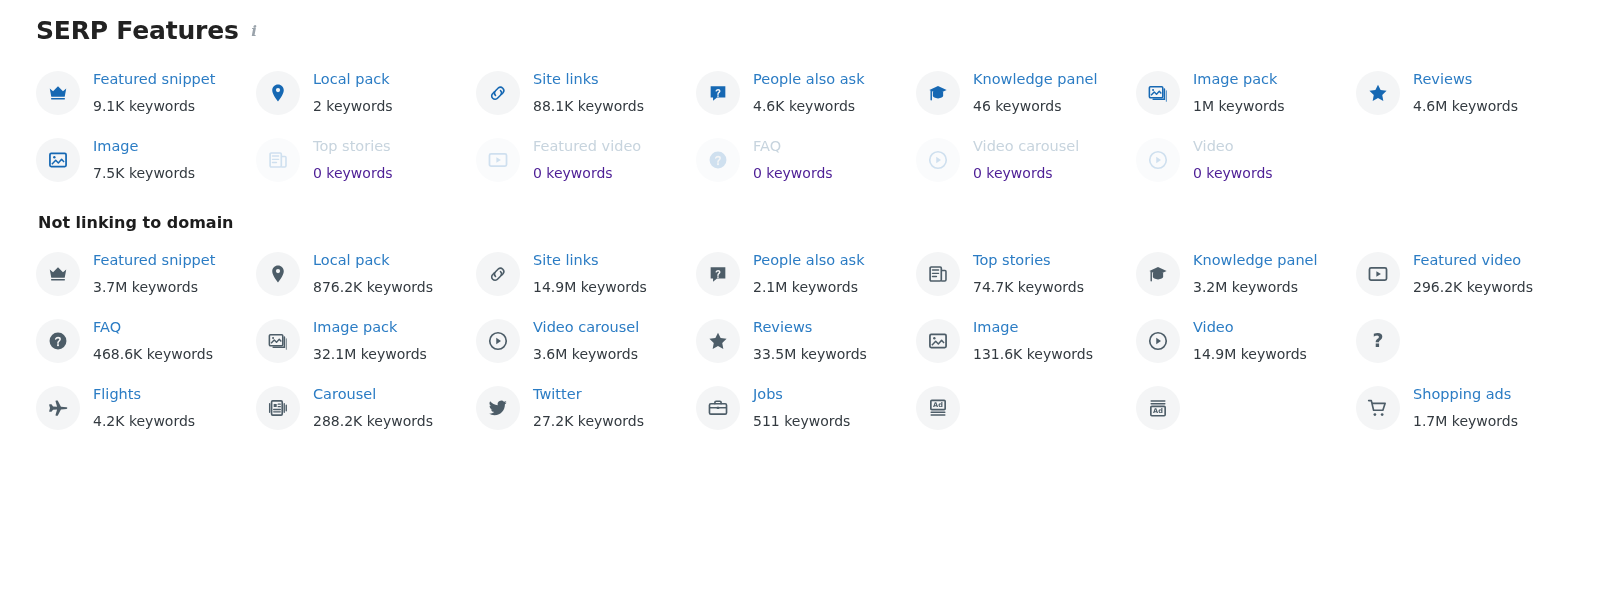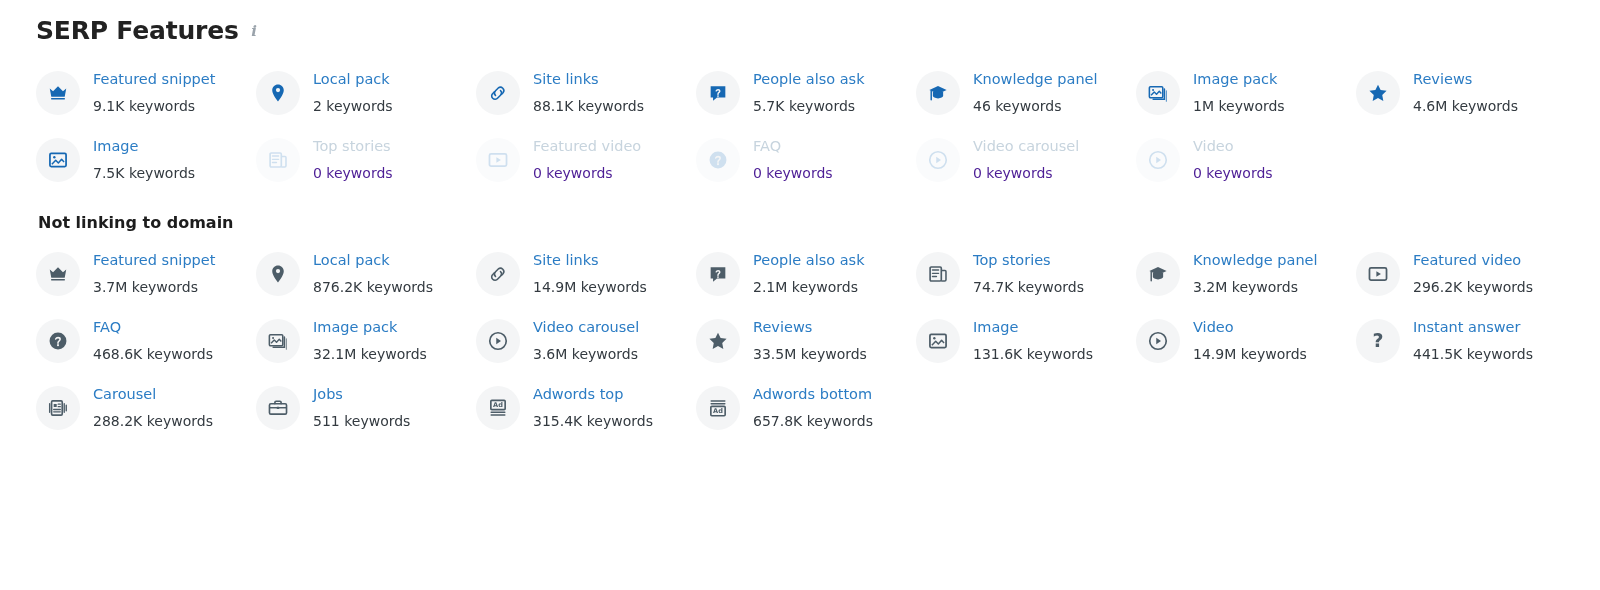--- a/index.html
+++ b/index.html
@@ -116,21 +116,21 @@
           <div class="feature">
             <span class="icon-wrap">
               <svg width="22" height="22" viewBox="0 0 24 24" fill="none" xmlns="http://www.w3.org/2000/svg">
                 <path d="M4 4.6h16v12.2h-9.1L6.6 20.4v-3.6H4V4.6z" fill="currentColor"></path>
                 <path d="M12 13.6v-.5c0-.9.5-1.3 1.1-1.8.5-.4.9-.8.9-1.4 0-.9-.8-1.5-1.9-1.5-1 0-1.8.5-2.1 1.3" stroke="#f4f5f6" stroke-width="1.5" stroke-linecap="round"></path>
                 <circle cx="12" cy="15.3" r="0.95" fill="#f4f5f6"></circle>
               </svg>
             </span>
             <span class="labels">
               <span class="feat-name">People also ask</span>
-              <span class="feat-count">5.7K keywords</span>
+              <span class="feat-count">4.6K keywords</span>
             </span>
           </div>
           <div class="feature">
             <span class="icon-wrap">
               <svg width="22" height="22" viewBox="0 0 24 24" fill="none" xmlns="http://www.w3.org/2000/svg">
                 <path d="M12 4.3L2.6 8.7 12 13.1l9.4-4.4L12 4.3z" fill="currentColor"></path>
                 <path d="M6.4 11v4.1c0 1.5 2.5 2.8 5.6 2.8s5.6-1.3 5.6-2.8V11" fill="currentColor"></path>
                 <path d="M4.6 9.5v9.8" stroke="currentColor" stroke-width="1.6" stroke-linecap="round"></path>
               </svg>
             </span>
@@ -405,76 +405,99 @@
             </span>
             <span class="labels">
               <span class="feat-name">Video</span>
               <span class="feat-count">14.9M keywords</span>
             </span>
           </div>
           <div class="feature">
             <span class="icon-wrap">
               <span style="font-size:19px;font-weight:700;line-height:1;color:currentColor;font-family:'DejaVu Sans',sans-serif;">?</span>
             </span>
-            <span class="labels">
-              <span class="feat-name">Instant answer</span>
-              <span class="feat-count">441.5K keywords</span>
+          </div>
+          <div class="feature">
+            <span class="icon-wrap">
+              <svg width="22" height="22" viewBox="0 0 24 24" fill="none" xmlns="http://www.w3.org/2000/svg">
+                <path d="M21.3 11.2c.5 0 .9.4.9.9s-.4.9-.9.9l-6.1.5-3.4 6.6c-.1.3-.4.4-.7.4h-1.2c-.4 0-.7-.4-.6-.8l1.7-6.1-4.4.3-1.5 2c-.13.17-.33.27-.55.27H2.9c-.35 0-.6-.33-.52-.67l.9-3.4-.9-3.4c-.08-.34.17-.67.52-.67h1.65c.22 0 .42.1.55.27l1.5 2 4.4.3-1.7-6.1c-.1-.4.2-.8.6-.8h1.2c.3 0 .6.15.7.4l3.4 6.6 6.1.5z" fill="currentColor"></path>
+              </svg>
+            </span>
+            <span class="labels">
+              <span class="feat-name">Flights</span>
+              <span class="feat-count">4.2K keywords</span>
             </span>
           </div>
           <div class="feature">
             <span class="icon-wrap">
               <svg width="22" height="22" viewBox="0 0 24 24" fill="none" xmlns="http://www.w3.org/2000/svg">
                 <rect x="5" y="4.3" width="11.6" height="15.4" rx="1.2" stroke="currentColor" stroke-width="1.8"></rect>
                 <path d="M7.3 7.6h3.3v3.3H7.3V7.6z" fill="currentColor"></path>
                 <path d="M12.2 7.8h2.3M12.2 10.5h2.3M7.3 13.6h7.2M7.3 16.2h7.2" stroke="currentColor" stroke-width="1.5" stroke-linecap="round"></path>
                 <path d="M2.9 7.3v9.4M18.8 7.3v9.4M21 9v6" stroke="currentColor" stroke-width="1.5" stroke-linecap="round"></path>
               </svg>
             </span>
             <span class="labels">
               <span class="feat-name">Carousel</span>
               <span class="feat-count">288.2K keywords</span>
             </span>
           </div>
           <div class="feature">
             <span class="icon-wrap">
               <svg width="22" height="22" viewBox="0 0 24 24" fill="none" xmlns="http://www.w3.org/2000/svg">
+                <path d="M21.6 5.9c-.72.32-1.5.54-2.3.64a4.03 4.03 0 001.76-2.22c-.78.46-1.64.8-2.55.98a4 4 0 00-6.82 3.65A11.36 11.36 0 013.4 4.77a4 4 0 001.24 5.35 3.97 3.97 0 01-1.82-.5v.05a4 4 0 003.2 3.93 4 4 0 01-1.8.07 4.01 4.01 0 003.74 2.78A8.04 8.04 0 012 18.1a11.33 11.33 0 006.14 1.8c7.37 0 11.4-6.1 11.4-11.4v-.52c.78-.57 1.46-1.27 2-2.08z" fill="currentColor"></path>
+              </svg>
+            </span>
+            <span class="labels">
+              <span class="feat-name">Twitter</span>
+              <span class="feat-count">27.2K keywords</span>
+            </span>
+          </div>
+          <div class="feature">
+            <span class="icon-wrap">
+              <svg width="22" height="22" viewBox="0 0 24 24" fill="none" xmlns="http://www.w3.org/2000/svg">
                 <rect x="2.7" y="7.4" width="18.6" height="11.3" rx="1.5" stroke="currentColor" stroke-width="1.8"></rect>
                 <path d="M8.6 7.2V5.9c0-.72.58-1.3 1.3-1.3h4.2c.72 0 1.3.58 1.3 1.3v1.3" stroke="currentColor" stroke-width="1.8" stroke-linecap="round"></path>
                 <path d="M2.9 11.7h18.2" stroke="currentColor" stroke-width="1.6"></path>
                 <rect x="10.6" y="10.5" width="2.8" height="2.5" rx="0.5" fill="currentColor"></rect>
               </svg>
             </span>
             <span class="labels">
               <span class="feat-name">Jobs</span>
               <span class="feat-count">511 keywords</span>
             </span>
           </div>
           <div class="feature">
             <span class="icon-wrap">
               <svg width="22" height="22" viewBox="0 0 24 24" fill="none" xmlns="http://www.w3.org/2000/svg">
                 <rect x="4.2" y="3.6" width="15.6" height="10.2" rx="1.1" stroke="currentColor" stroke-width="1.8"></rect>
                 <text x="12" y="11.1" font-family="DejaVu Sans, sans-serif" font-size="7.2" font-weight="700" fill="currentColor" text-anchor="middle">Ad</text>
                 <path d="M4.6 16.7h14.8M4.6 19.6h14.8" stroke="currentColor" stroke-width="1.7" stroke-linecap="round"></path>
               </svg>
             </span>
-            <span class="labels">
-              <span class="feat-name">Adwords top</span>
-              <span class="feat-count">315.4K keywords</span>
-            </span>
           </div>
           <div class="feature">
             <span class="icon-wrap">
               <svg width="22" height="22" viewBox="0 0 24 24" fill="none" xmlns="http://www.w3.org/2000/svg">
                 <path d="M4.6 4.4h14.8M4.6 7.3h14.8" stroke="currentColor" stroke-width="1.7" stroke-linecap="round"></path>
                 <rect x="4.2" y="10.2" width="15.6" height="10.2" rx="1.1" stroke="currentColor" stroke-width="1.8"></rect>
                 <text x="12" y="17.7" font-family="DejaVu Sans, sans-serif" font-size="7.2" font-weight="700" fill="currentColor" text-anchor="middle">Ad</text>
               </svg>
             </span>
-            <span class="labels">
-              <span class="feat-name">Adwords bottom</span>
-              <span class="feat-count">657.8K keywords</span>
+          </div>
+          <div class="feature">
+            <span class="icon-wrap">
+              <svg width="22" height="22" viewBox="0 0 24 24" fill="none" xmlns="http://www.w3.org/2000/svg">
+                <path d="M1.8 3.9h2.9l2.5 10.6h10.1l2.5-7.6H6.2" stroke="currentColor" stroke-width="1.8" stroke-linecap="round" stroke-linejoin="round"></path>
+                <circle cx="8.6" cy="19.2" r="1.5" fill="currentColor"></circle>
+                <circle cx="16.5" cy="19.2" r="1.5" fill="currentColor"></circle>
+              </svg>
+            </span>
+            <span class="labels">
+              <span class="feat-name">Shopping ads</span>
+              <span class="feat-count">1.7M keywords</span>
             </span>
           </div>
         </div>
       </div>
     </div>
 
 </div>
 
 </body></html>

